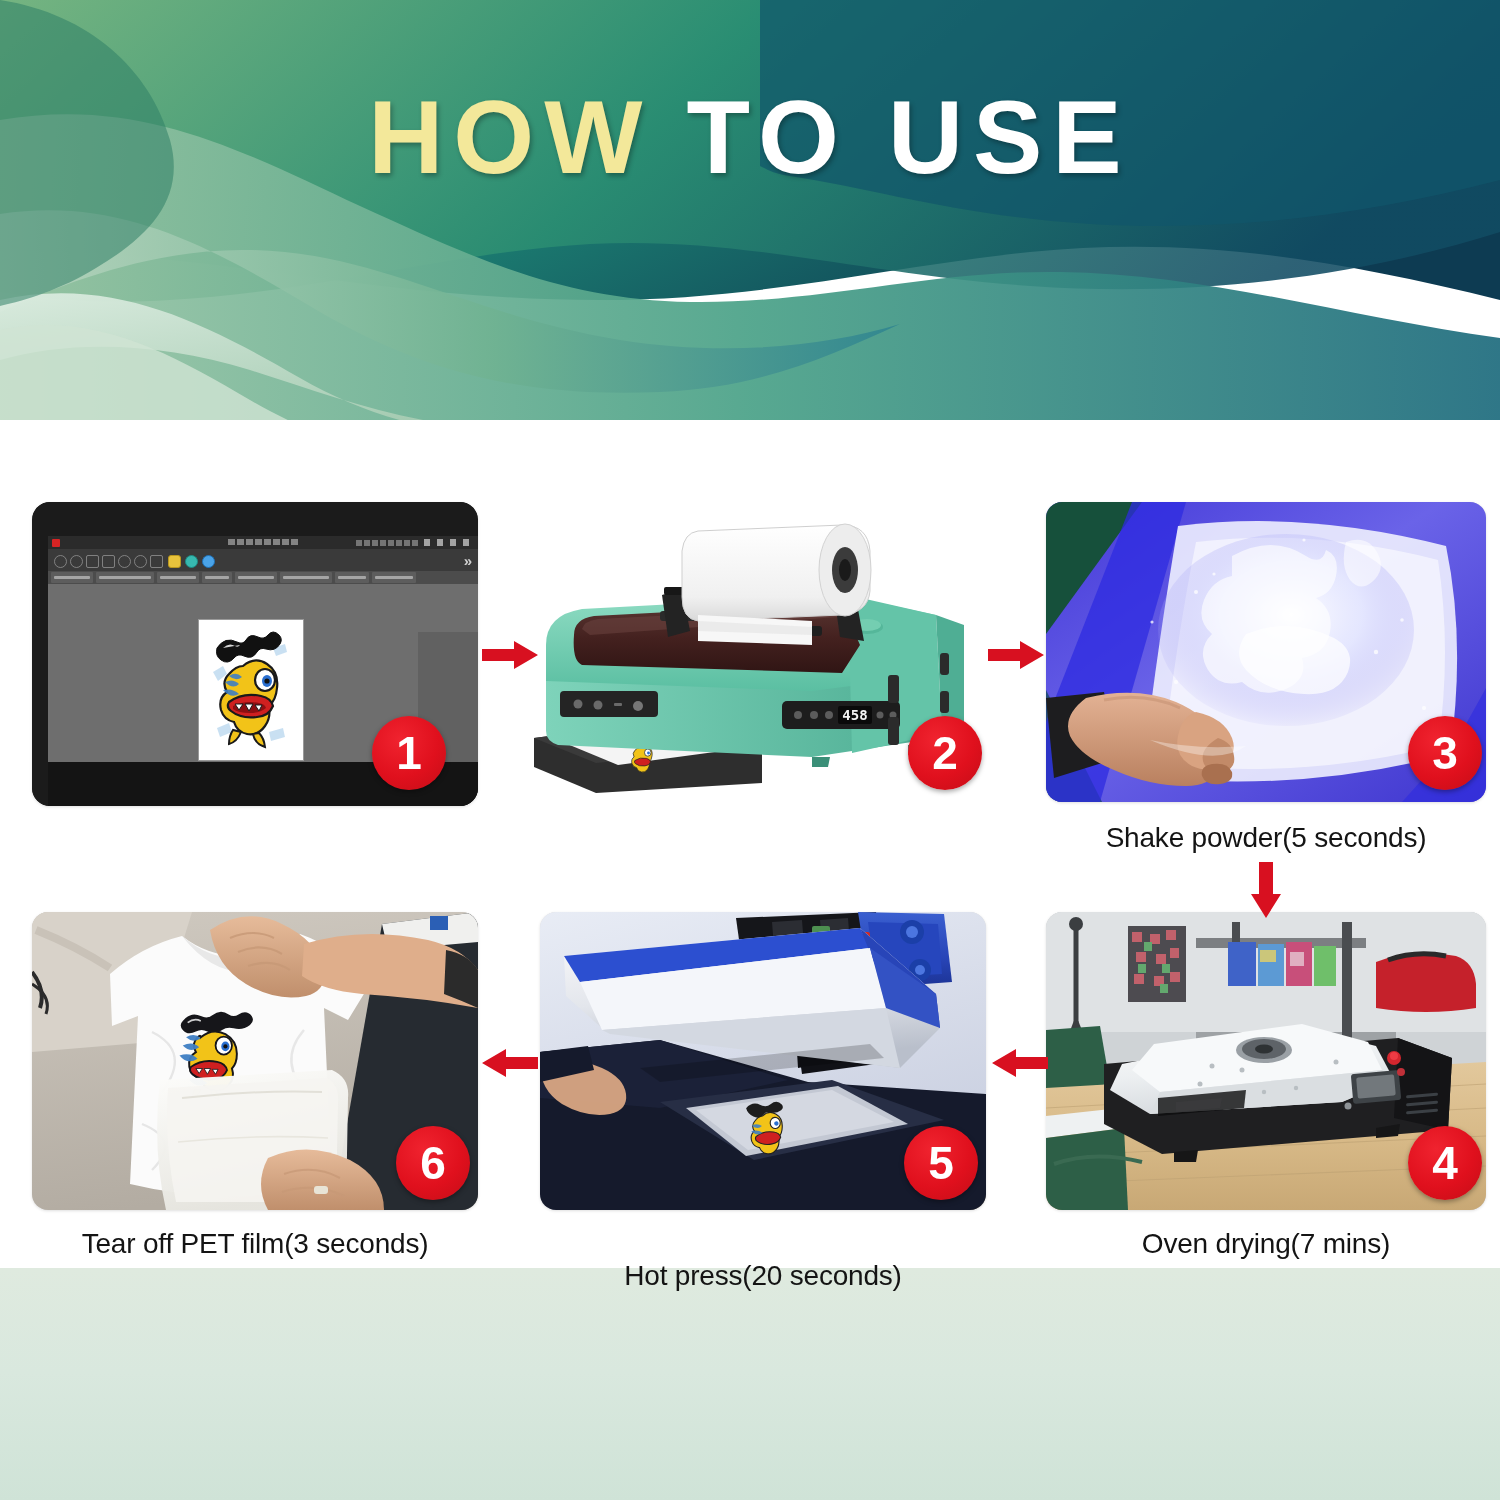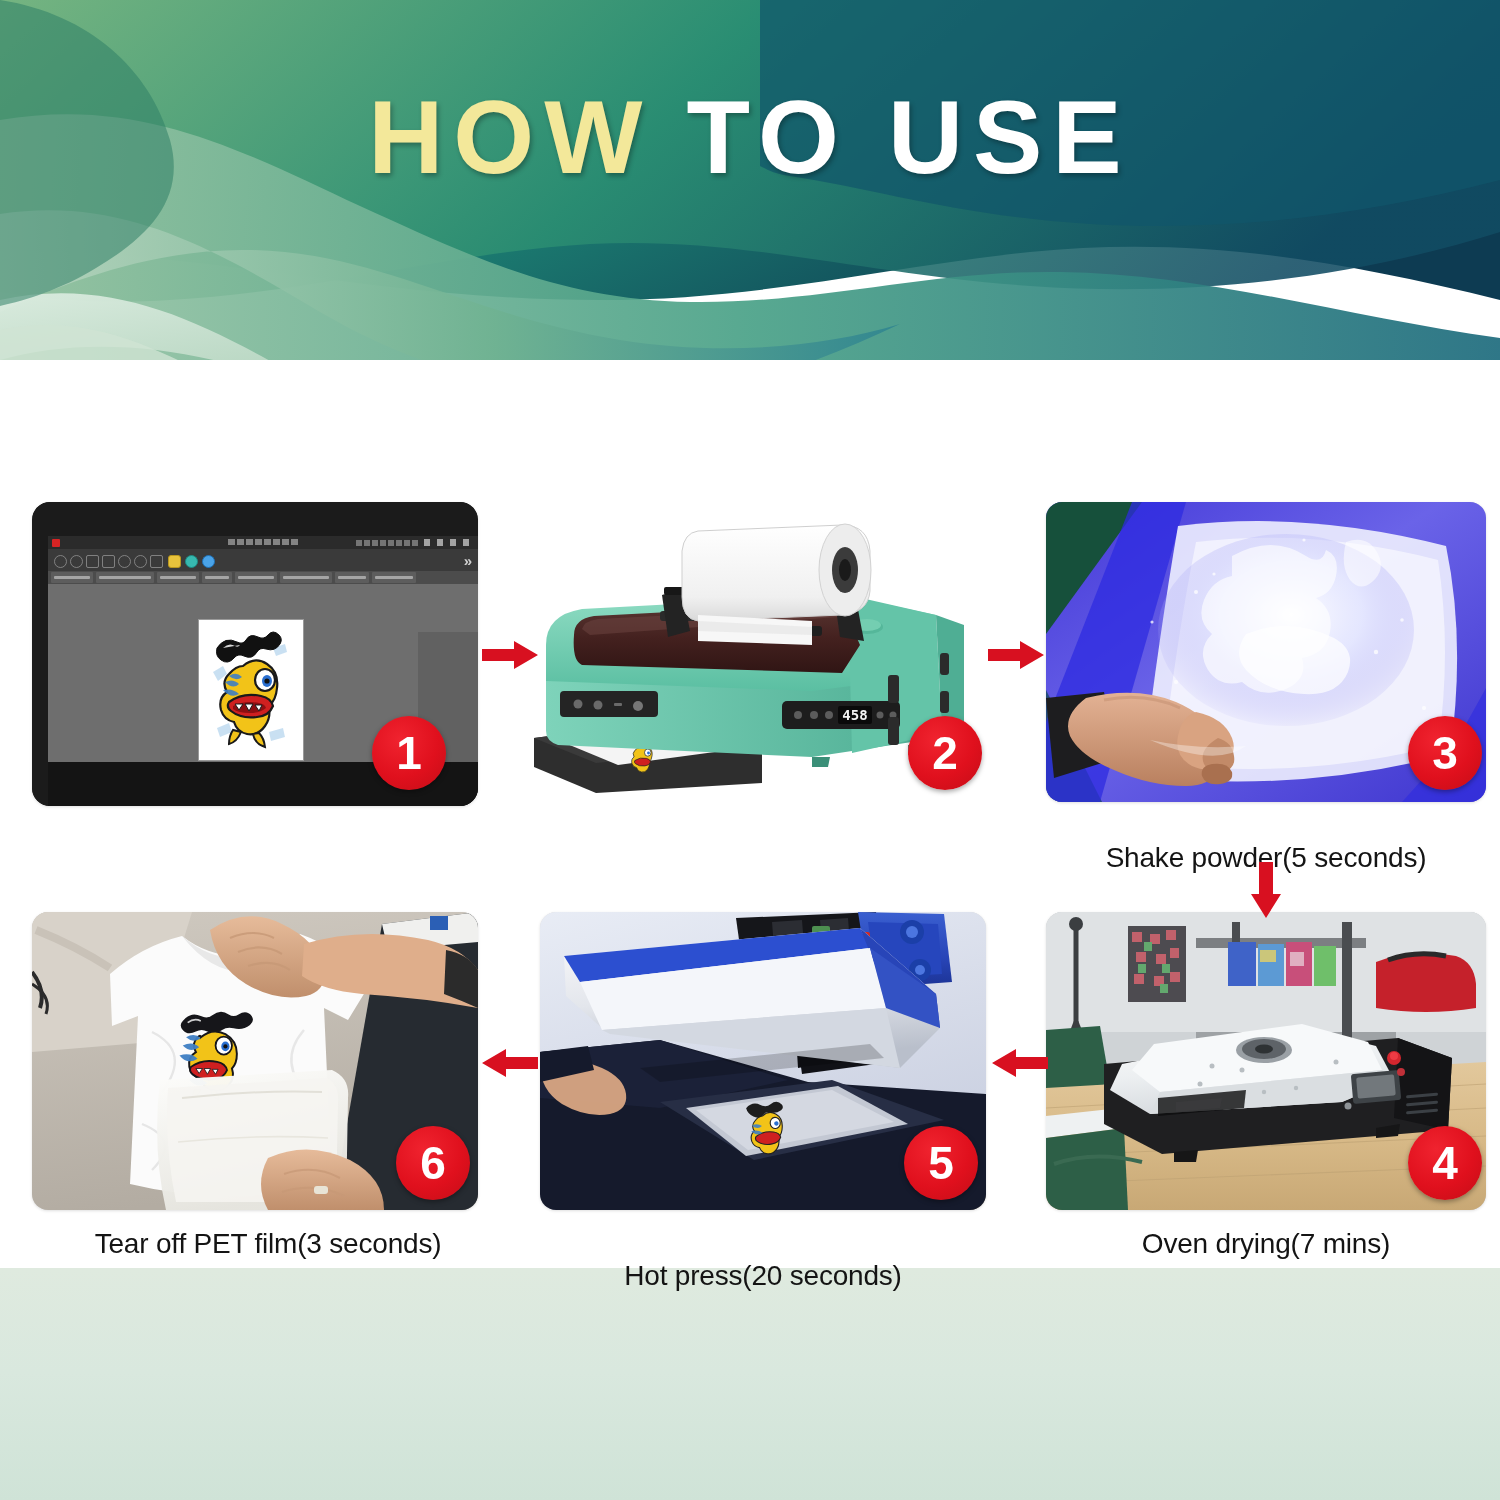--- a/index.html
+++ b/index.html
@@ -8,21 +8,21 @@
     width:1500px;height:1500px;
     background:#ffffff;
     font-family:"Liberation Sans", sans-serif;
     overflow:hidden;
     position:relative;
   }
   #page{position:absolute;inset:0;width:1500px;height:1500px;overflow:hidden;background:#fff;}
 
   
   .header{
-    position:absolute;left:0;top:0;width:1500px;height:360px;
+    position:absolute;left:0;top:0;width:1500px;height:420px;
     overflow:hidden;background:#a21caf;
   }
   .header svg{position:absolute;left:0;top:0;width:1500px;height:420px;display:block;}
   .title{
     position:absolute;left:0;top:85px;width:1500px;
     text-align:center;
     font-family:"Liberation Sans", sans-serif;
     font-weight:bold;
     font-size:104px;
     letter-spacing:10px;
@@ -419,21 +419,21 @@
       <path d="M40 196 q50 -12 90 4 q28 12 42 34 q12 18 2 34 q-10 16 -34 16 q-36 0 -72 -16 q-34 -14 -44 -34 q-8 -20 16 -38z" fill="url(#skin3)"></path>
       <path d="M150 210 q28 6 36 26 q6 16 -8 26 q-14 10 -32 2 q-18 -10 -14 -30 q4 -20 18 -24z" fill="#d9a381"></path>
       <path d="M172 236 q14 4 16 18 q2 12 -10 16 q-14 4 -20 -8 q-6 -14 14 -26z" fill="#c28a68"></path>
       <path d="M166 262 q16 -2 20 8 q2 10 -12 12 q-14 2 -18 -8 q-2 -10 10 -12z" fill="#a9704f"></path>
       <path d="M58 198 q42 -8 76 8" stroke="#c79375" stroke-width="3" fill="none" opacity=".6"></path>
 
       <path d="M104 238 q46 10 96 6 q-30 22 -96 -6z" fill="#fff" opacity=".35"></path>
     </svg>
   </div>
   <div class="badge" style="left:1408px;top:716px">3</div>
-  <div class="caption" style="left:1046px;top:842px;width:440px">Shake powder(5 seconds)</div>
+  <div class="caption" style="left:1046px;top:822px;width:440px">Shake powder(5 seconds)</div>
 
   <div class="arrow" style="left:1248px;top:862px">
     <svg width="36" height="56" viewBox="0 0 36 56">
       <path d="M11,0 H25 V32 H33 L18,56 L3,32 H11 Z" fill="#d81020"></path>
     </svg>
   </div>
 
   <div class="panel p4">
     <svg viewBox="0 0 440 298" preserveAspectRatio="none">
       <defs>
@@ -727,15 +727,15 @@
       <path d="M236 246 Q276 228 318 248 Q352 266 352 298 L236 298 Q222 272 236 246 Z" fill="url(#skin6)"></path>
       <g stroke="#c79977" stroke-width="2" fill="none" opacity=".75">
         <path d="M252 262 Q282 252 308 266"></path>
           <path d="M250 280 Q284 270 312 284"></path>
       </g>
 
       <rect x="282" y="274" width="14" height="8" rx="3" fill="#e8e4d6"></rect>
     </svg>
   </div>
   <div class="badge" style="left:396px;top:1126px">6</div>
-  <div class="caption" style="left:45px;top:1228px;width:446px">Tear off PET film(3 seconds)</div>
+  <div class="caption" style="left:32px;top:1228px;width:446px">Tear off PET film(3 seconds)</div>
 
 </div>
 
 </body></html>

